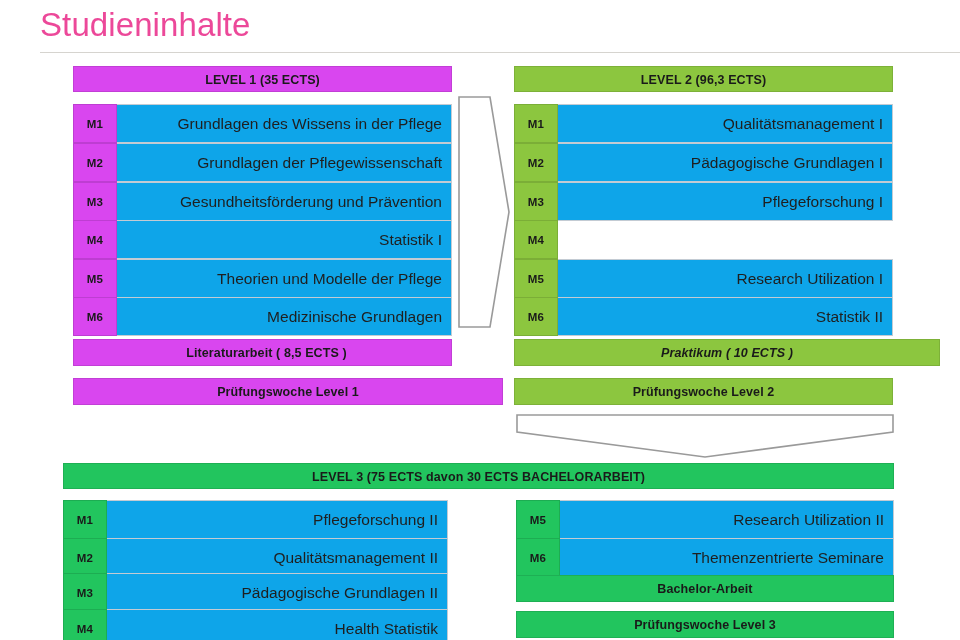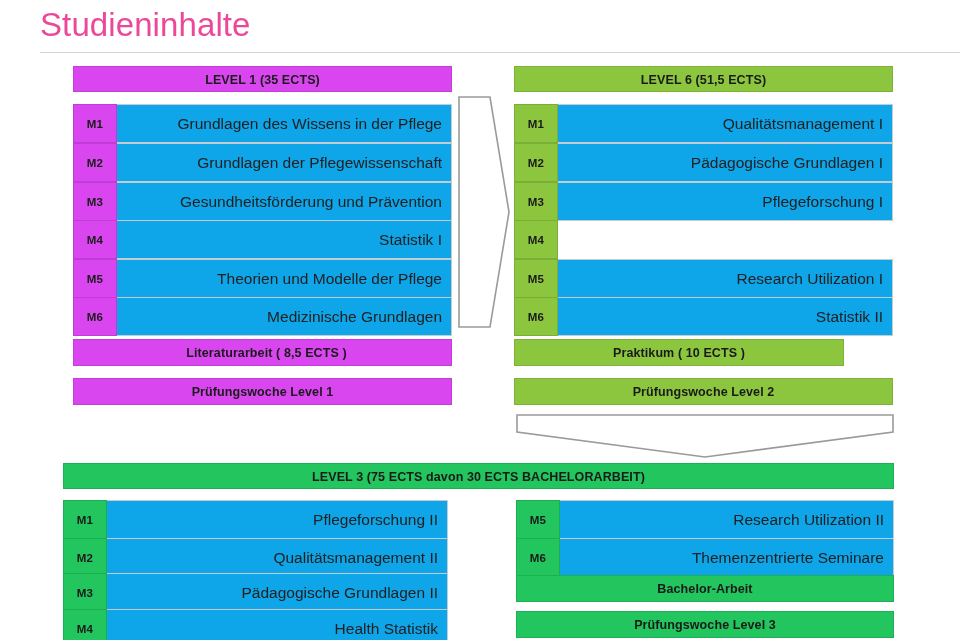--- a/index.html
+++ b/index.html
@@ -144,23 +144,23 @@
 <div class="mod-row" style="left:73px; top:259px; width:379px;">
   <div class="mod-code c-purple">M5</div>
   <div class="mod-label">Theorien und Modelle der Pflege</div>
 </div>
 <div class="mod-row" style="left:73px; top:297px; width:379px;">
   <div class="mod-code c-purple">M6</div>
   <div class="mod-label">Medizinische Grundlagen</div>
 </div>
 
 <div class="wide-bar c-purple" style="left:73px; top:339px; width:379px;padding-left:8px;">Literaturarbeit ( 8,5 ECTS )</div>
-<div class="wide-bar c-purple" style="left:73px; top:378px; width:379px;">Prüfungswoche Level 1</div>
-
-<div class="level-head c-green" style="left:514px; top:66px; width:379px;">LEVEL 6 (51,5 ECTS)</div>
+<div class="wide-bar c-purple" style="left:73px; top:378px; width:430px;">Prüfungswoche Level 1</div>
+
+<div class="level-head c-green" style="left:514px; top:66px; width:379px;">LEVEL 2 (96,3 ECTS)</div>
 
 <div class="mod-row" style="left:514px; top:104px; width:379px;">
   <div class="mod-code c-green">M1</div>
   <div class="mod-label">Qualitätsmanagement I</div>
 </div>
 <div class="mod-row" style="left:514px; top:143px; width:379px;">
   <div class="mod-code c-green">M2</div>
   <div class="mod-label">Pädagogische Grundlagen I</div>
 </div>
 <div class="mod-row" style="left:514px; top:182px; width:379px;">
@@ -172,21 +172,21 @@
 </div>
 <div class="mod-row" style="left:514px; top:259px; width:379px;">
   <div class="mod-code c-green">M5</div>
   <div class="mod-label">Research Utilization I</div>
 </div>
 <div class="mod-row" style="left:514px; top:297px; width:379px;">
   <div class="mod-code c-green">M6</div>
   <div class="mod-label">Statistik II</div>
 </div>
 
-<div class="wide-bar c-green" style="left:514px; top:339px; width:330px;">Praktikum ( 10 ECTS )</div>
+<div class="wide-bar c-green" style="left:514px; top:339px; width:426px;font-style:italic;">Praktikum ( 10 ECTS )</div>
 <div class="wide-bar c-green" style="left:514px; top:378px; width:379px;">Prüfungswoche Level 2</div>
 
 <div class="connector" style="left:458px; top:96px;">
   <svg width="52" height="232" viewBox="0 0 52 232">
     <polygon points="1,1 32,1 51,116 32,231 1,231" fill="#ffffff" stroke="#9a9a9a" stroke-width="1.6" stroke-linejoin="miter"></polygon>
   </svg>
 </div>
 
 <div class="connector" style="left:516px; top:414px;">
   <svg width="378" height="44" viewBox="0 0 378 44">

